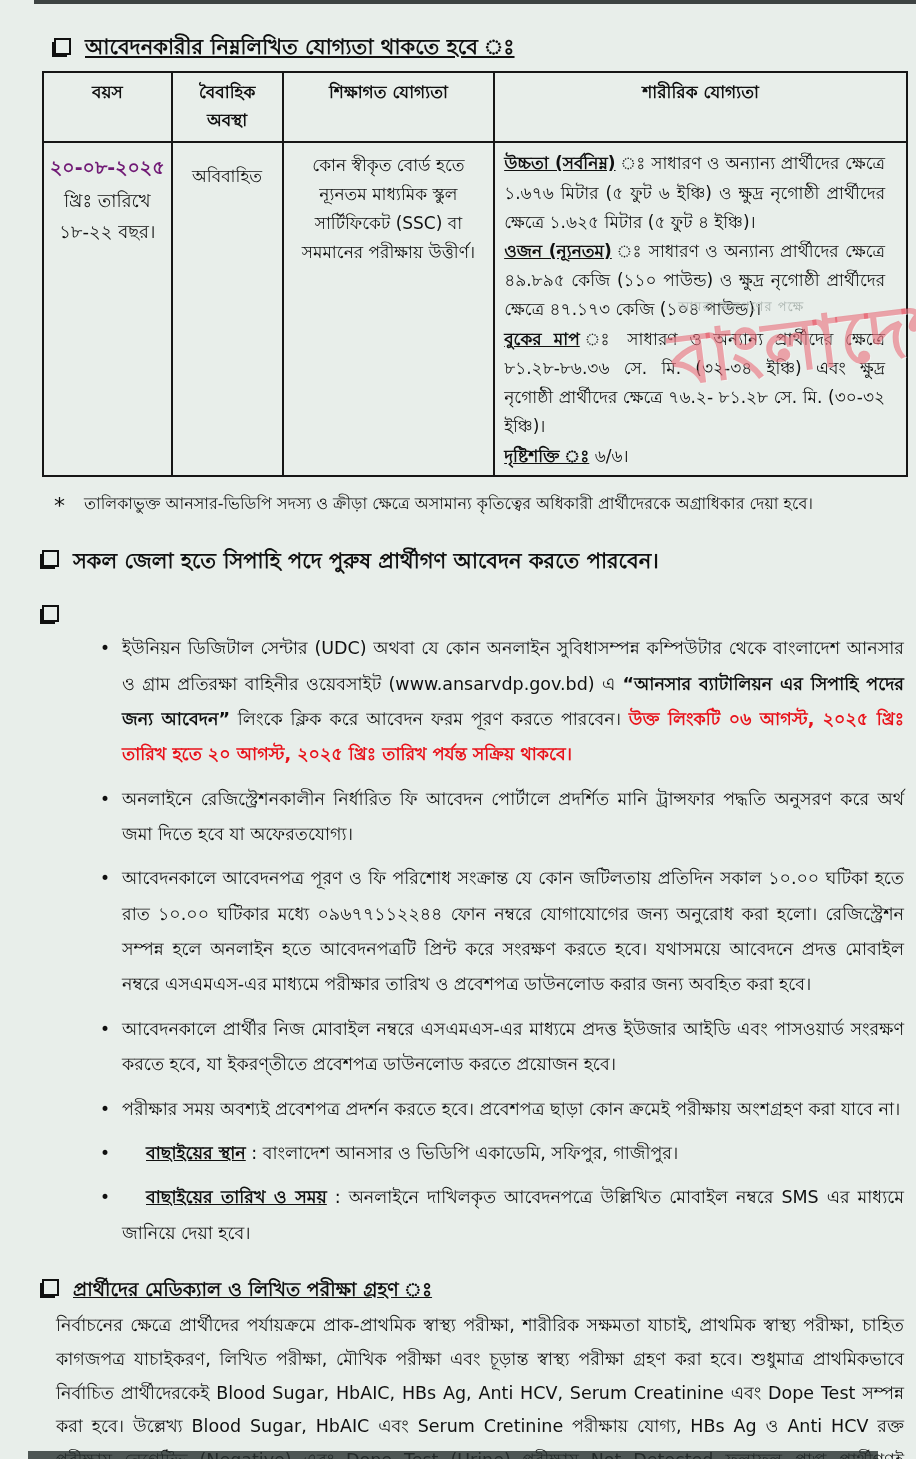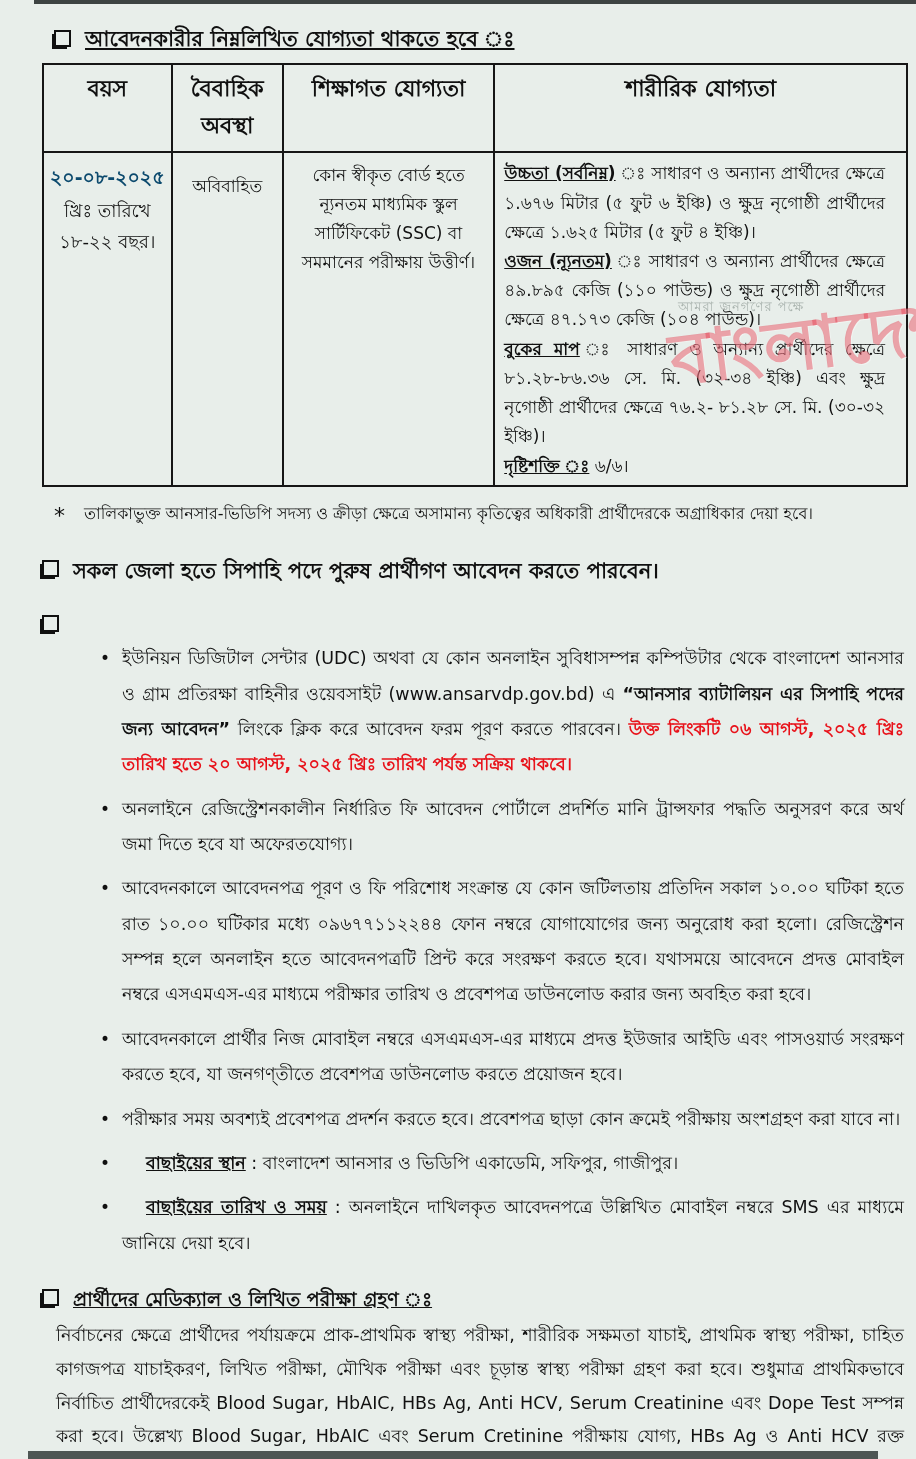--- a/index.html
+++ b/index.html
@@ -27,29 +27,29 @@
   
   .chk{
     display:inline-block;width:13px;height:13px;background:#e8eeea;
     border:2.5px solid #101010;box-shadow:-3px 3px 0 -1px #101010;
     margin-right:14px;flex:0 0 auto;margin-top:4px;
   }
   .sec-head{display:flex;align-items:flex-start;margin-top:24px;}
   .sec-head .head-text{font-weight:bold;font-size:19px;text-decoration:underline;line-height:1.5;}
   .sec-head.big .head-text{font-size:21px;text-decoration:none;}
 
-  .title-row{display:flex;align-items:flex-start;margin:4px 0 10px 12px;}
+  .title-row{display:flex;align-items:flex-start;margin:12px 0 10px 12px;}
   .title-row .head-text{font-weight:bold;font-size:21px;text-decoration:underline;line-height:1.3;}
 
   
   table.qual{border-collapse:collapse;width:866px;background:transparent;}
   table.qual th,table.qual td{border:2px solid #161616;vertical-align:top;}
-  table.qual th{font-size:22px;font-weight:bold;padding:6px 4px;text-align:center;}
+  table.qual th{font-size:17px;font-weight:bold;padding:6px 4px;text-align:center;}
   td.c-age{width:13%;text-align:center;font-size:18px;padding:8px 6px;line-height:1.75;}
-  td.c-age .age-date{color:#0c4a6e;font-weight:bold;font-size:19px;}
+  td.c-age .age-date{color:#701a75;font-weight:bold;font-size:19px;}
   td.c-marital{width:13%;text-align:center;font-size:17px;padding:20px 4px;}
   td.c-edu{width:25%;text-align:center;font-size:17px;padding:8px 8px;line-height:1.7;}
   td.c-phy{width:49%;font-size:17px;padding:6px 21px 4px 9px;line-height:1.72;text-align:justify;}
   .phy-lead{font-weight:bold;text-decoration:underline;}
 
   
   .star-row{display:flex;margin-top:12px;}
   .star-mark{font-size:22px;width:30px;flex:0 0 auto;margin-left:12px;line-height:1.5;}
   .star-text{font-size:16px;line-height:1.85;text-align:justify;padding-right:2px;}
 
@@ -127,21 +127,21 @@
     <li>
       <span class="dot">•</span>
       <div class="btxt">অনলাইনে রেজিস্ট্রেশনকালীন নির্ধারিত ফি আবেদন পোর্টালে প্রদর্শিত মানি ট্রান্সফার পদ্ধতি অনুসরণ করে অর্থ জমা দিতে হবে যা অফেরতযোগ্য।</div>
     </li>
     <li>
       <span class="dot">•</span>
       <div class="btxt">আবেদনকালে আবেদনপত্র পূরণ ও ফি পরিশোধ সংক্রান্ত যে কোন জটিলতায় প্রতিদিন সকাল ১০.০০ ঘটিকা হতে রাত ১০.০০ ঘটিকার মধ্যে ০৯৬৭৭১১২২৪৪ ফোন নম্বরে যোগাযোগের জন্য অনুরোধ করা হলো। রেজিস্ট্রেশন সম্পন্ন হলে অনলাইন হতে আবেদনপত্রটি প্রিন্ট করে সংরক্ষণ করতে হবে। যথাসময়ে আবেদনে প্রদত্ত মোবাইল নম্বরে এসএমএস-এর মাধ্যমে পরীক্ষার তারিখ ও প্রবেশপত্র ডাউনলোড করার জন্য অবহিত করা হবে।</div>
     </li>
     <li>
       <span class="dot">•</span>
-      <div class="btxt">আবেদনকালে প্রার্থীর নিজ মোবাইল নম্বরে এসএমএস-এর মাধ্যমে প্রদত্ত ইউজার আইডি এবং পাসওয়ার্ড সংরক্ষণ করতে হবে, যা জনগণ্তীতে প্রবেশপত্র ডাউনলোড করতে প্রয়োজন হবে।</div>
+      <div class="btxt">আবেদনকালে প্রার্থীর নিজ মোবাইল নম্বরে এসএমএস-এর মাধ্যমে প্রদত্ত ইউজার আইডি এবং পাসওয়ার্ড সংরক্ষণ করতে হবে, যা ইকরণ্তীতে প্রবেশপত্র ডাউনলোড করতে প্রয়োজন হবে।</div>
     </li>
     <li>
       <span class="dot">•</span>
       <div class="btxt">পরীক্ষার সময় অবশ্যই প্রবেশপত্র প্রদর্শন করতে হবে। প্রবেশপত্র ছাড়া কোন ক্রমেই পরীক্ষায় অংশগ্রহণ করা যাবে না।</div>
     </li>
   </ul>
 
   <ul class="blist">
     <li>
       <span class="dot">•</span>

